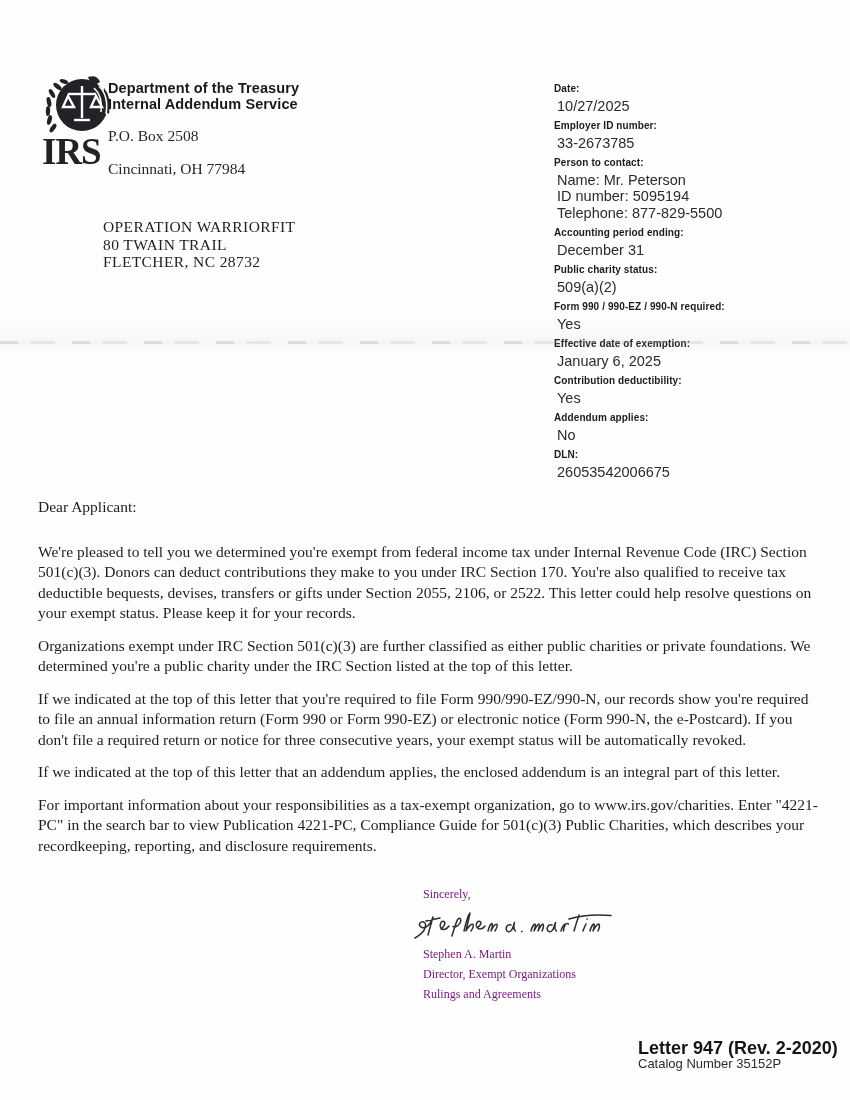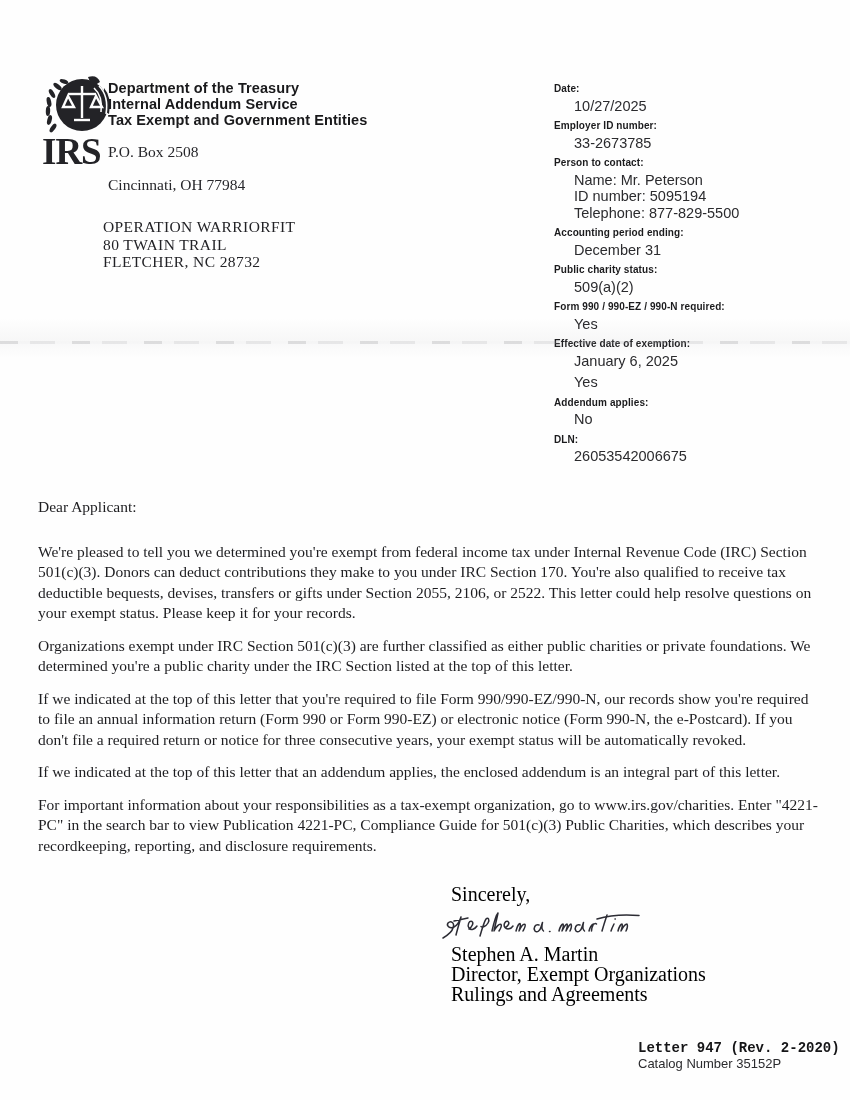--- a/index.html
+++ b/index.html
@@ -26,43 +26,43 @@
     font-size:15.5px; line-height:16.5px; color:#26262a; white-space:nowrap;margin-top:16px;
   }
   .header-block .ha:first-of-type { margin-top:3px; }
 
   
   .info { position:absolute; left:554px; top:82px; width:280px;
           font-family:"Liberation Sans", sans-serif; }
   .info .item  { margin-bottom:5px; }
   .info .label { font-weight:bold; font-size:10px; line-height:13.5px;
                  margin-bottom:2px; color:#1b1b1d; letter-spacing:0.1px; }
-  .info .value { font-size:14.5px; line-height:16.5px; margin-left:20px;
+  .info .value { font-size:14.5px; line-height:16.5px; margin-left:3px;
                  color:#2b2b2e; }
 
   
   .recipient { position:absolute; left:103px; top:218px;
                font-size:15.5px; line-height:17.5px; letter-spacing:0.4px;
                color:#222226; }
 
   
   .body-text { position:absolute; left:38px; top:497px; width:784px;
                font-size:15.5px; line-height:20.5px; color:#1d1d20; }
   .salutation { margin-bottom:24px; }
   .body-text p { margin:0 0 12px 0; }
 
   
   .closing { position:absolute; left:423px; top:884px;
-             font-size:20px; line-height:20px; color:#000000;margin-left:28px; }
+             font-size:12px; line-height:20px; color:#701a75; }
   .sig { display:block; margin:2px 0 0 -10px; }
 
   
   .footer { position:absolute; left:638px; top:1040px;
             font-family:"Liberation Sans", sans-serif; }
-  .footer .id  { font-weight:bold; font-size:14px; line-height:16px; color:#151517;font-family:Liberation Mono, monospace; }
+  .footer .id  { font-weight:bold; font-size:18px; line-height:16px; color:#151517; }
   .footer .cat { font-size:13px; line-height:15px; color:#2b2b2e; }
 
   
   .scan-band {
     position:absolute; left:0; top:341px; width:100%; height:3px;
     background:repeating-linear-gradient(90deg,
       rgba(150,150,152,0.35) 0 18px, rgba(180,180,182,0.06) 18px 30px,
       rgba(160,160,162,0.25) 30px 55px, rgba(200,200,200,0.04) 55px 72px);
     filter:blur(0.6px); opacity:0.8;
   }
@@ -102,21 +102,20 @@
     <g stroke="#fdfdfd" fill="none" stroke-width="1.6">
       <path d="M52 14 q9 8 7 24"></path>
       <path d="M57 12 q10 10 7 28"></path>
     </g>
     <text x="0" y="90" font-family="Liberation Serif, serif" font-size="37" font-weight="600" letter-spacing="-1" fill="#232327">IRS</text>
   </svg>
 
   <div class="header-block">
     <div class="hb">Department of the Treasury</div>
     <div class="hb">Internal Addendum Service</div>
-    <div class="hb">Tax Exempt and Government Entities</div>
     <div class="ha">P.O. Box 2508</div>
     <div class="ha">Cincinnati, OH 77984</div>
   </div>
 
   <div class="info">
     <div class="item">
       <div class="label">Date:</div>
       <div class="value">10/27/2025</div>
     </div>
     <div class="item">
@@ -139,20 +138,21 @@
     </div>
     <div class="item">
       <div class="label">Form 990 / 990-EZ / 990-N required:</div>
       <div class="value">Yes</div>
     </div>
     <div class="item">
       <div class="label">Effective date of exemption:</div>
       <div class="value">January 6, 2025</div>
     </div>
     <div class="item">
+      <div class="label">Contribution deductibility:</div>
       <div class="value">Yes</div>
     </div>
     <div class="item">
       <div class="label">Addendum applies:</div>
       <div class="value">No</div>
     </div>
     <div class="item">
       <div class="label">DLN:</div>
       <div class="value">26053542006675</div>
     </div>

